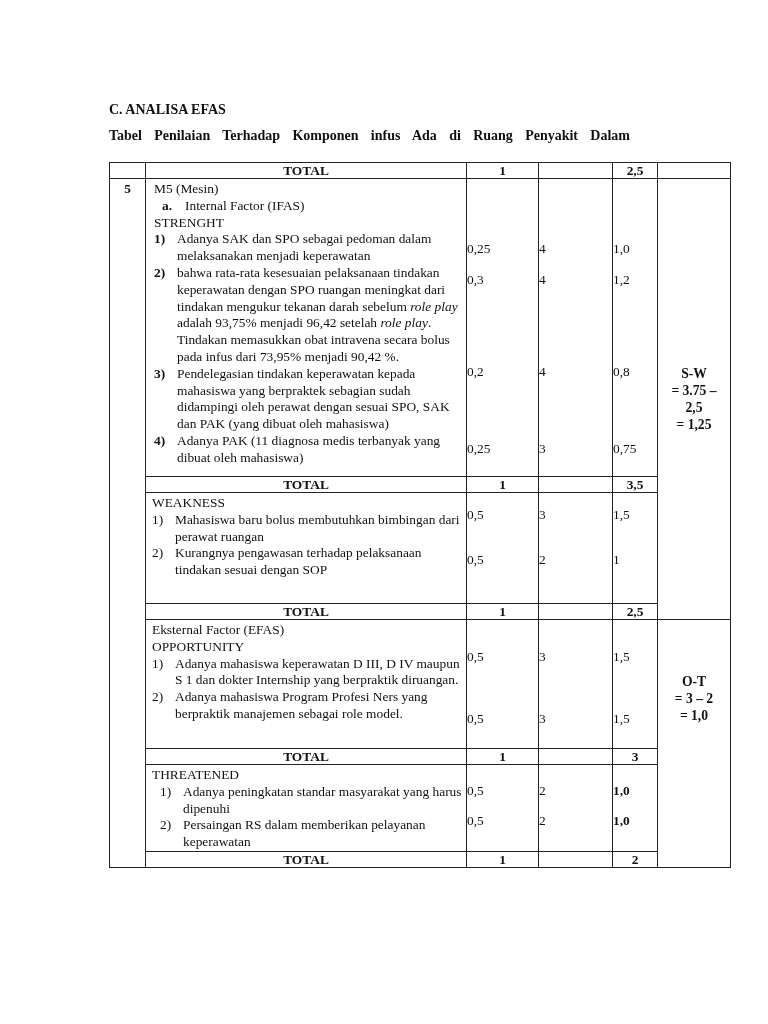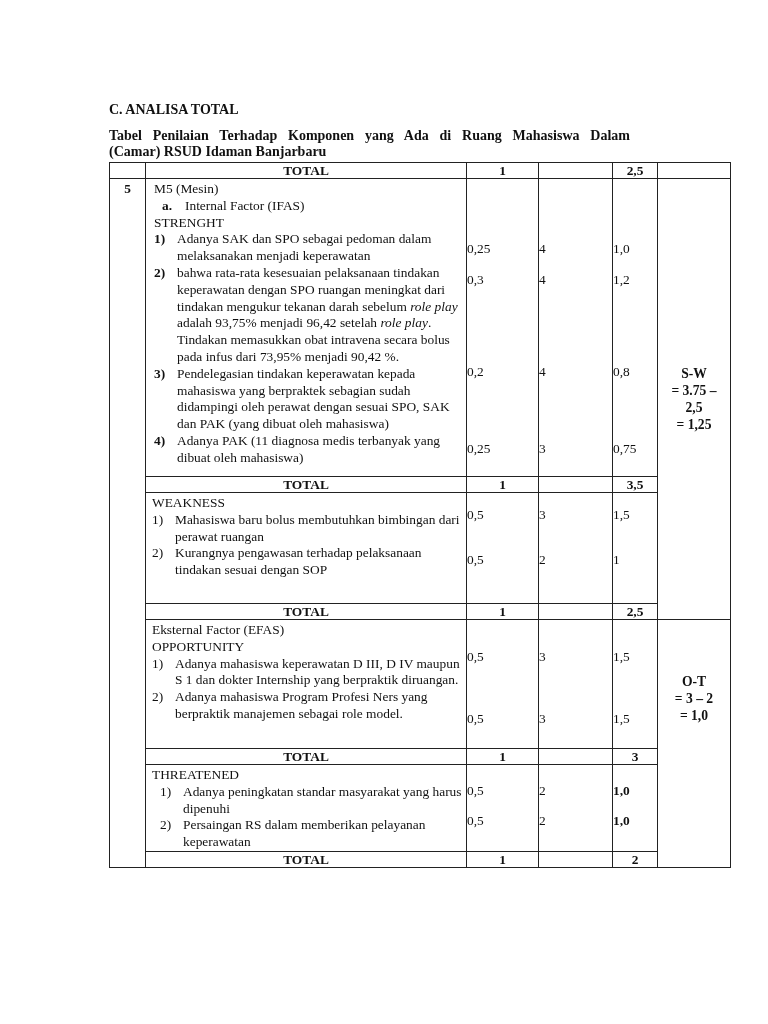--- a/index.html
+++ b/index.html
@@ -44,24 +44,23 @@
   .item .t { flex: 1; }
   .ind { padding-left: 8px; }
   .result {
     text-align: center; vertical-align: middle !important; font-weight: bold; font-size: 13.6px; line-height: 17px;
   }
   .bold-num { font-weight: bold; }
 </style>
 </head>
 <body>
 
-<div class="heading">C. ANALISA TOTAL</div>
+<div class="heading">C. ANALISA EFAS</div>
 <div class="subtitle">
-  <span class="l1">Tabel Penilaian Terhadap Komponen yang Ada di Ruang Mahasiswa Dalam</span>
-  <span>(Camar) RSUD Idaman Banjarbaru</span>
+  <span class="l1">Tabel Penilaian Terhadap Komponen infus Ada di Ruang Penyakit Dalam</span>
 </div>
 
 <table class="swot">
 
   <tbody>
       <tr class="total">
     <td class="c-no"></td>
     <td class="c-desc">TOTAL</td>
     <td class="c-w">1</td>
     <td class="c-r"></td>

